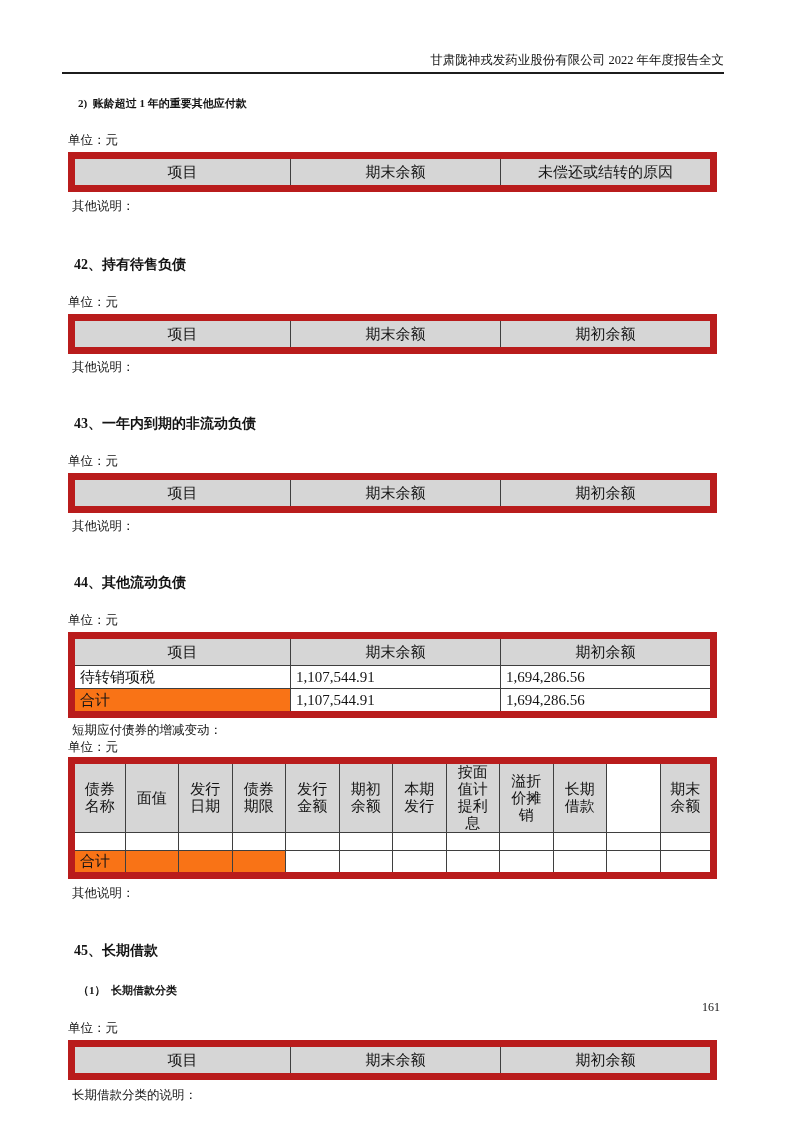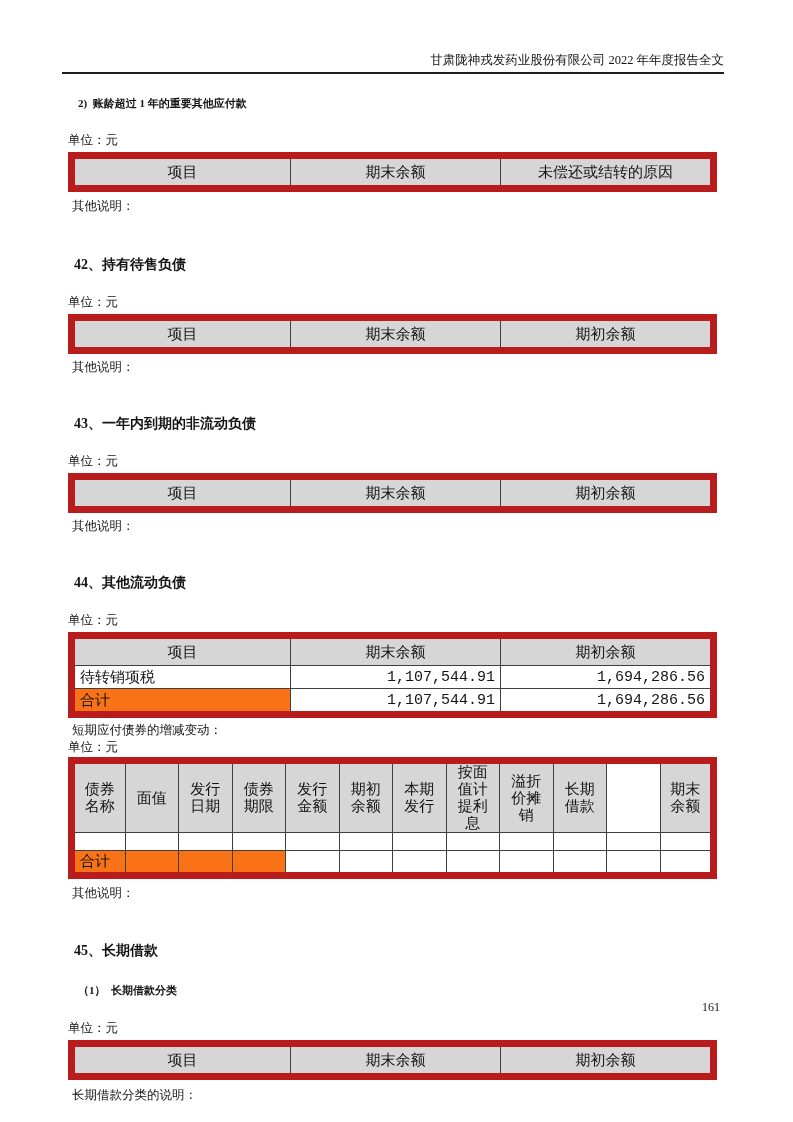--- a/index.html
+++ b/index.html
@@ -79,21 +79,21 @@
   }
   table.tbl th.blank-header {
     background: #ffffff;
   }
   .tbl3 th { height: 26px; }
   .tbl3 td { height: 22px; }
   .tbl3 col.c1 { width: 219px; }
   .tbl3 col.c2 { width: 210px; }
   .tbl3 col.c3 { width: 213px; }
   td.cell-item { text-align: left; }
-  td.cell-num  { text-align: right; padding-right: 9px; font-family: Liberation Mono, monospace; }
+  td.cell-num  { text-align: left; padding-right: 9px; }
   td.gray, .bond-total td.gray { background: #f97316; }
   
   .bond th {
     height: 52px;
     line-height: 17px;
     padding: 2px 5px;
   }
   .bond col { width: 53.5px; }
   .bond .empty-row td { height: 17px; }
   .bond .bond-total td { height: 21px; }

